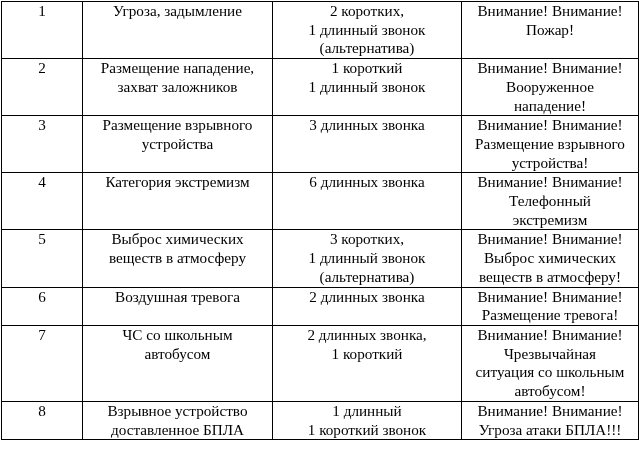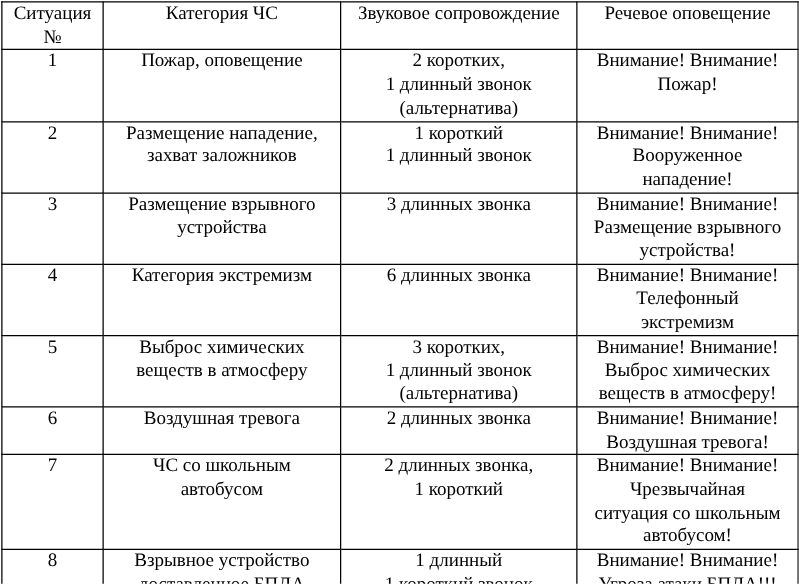--- a/index.html
+++ b/index.html
@@ -53,42 +53,27 @@
 <body>
 
 <table class="alerts">
   <colgroup>
     <col class="c1">
       <col class="c2">
       <col class="c3">
       <col class="c4">
   </colgroup>
   <tbody>
-      <tr class="h-hdr">
-    <th>
-      <span class="line">Ситуация</span>
-      <span class="line">№</span>
-    </th>
-    <th>
-      <span class="line">Категория ЧС</span>
-    </th>
-    <th>
-      <span class="line">Звуковое сопровождение</span>
-    </th>
-    <th>
-      <span class="line">Речевое оповещение</span>
-    </th>
-  </tr>
 
   <tr class="h1">
     <td>
           <span class="line">1</span>
         </td>
     <td>
-      <span class="line">Пожар, оповещение</span>
+      <span class="line">Угроза, задымление</span>
     </td>
     <td style="vertical-align:bottom">
       <span class="line">2 коротких,</span>
       <span class="line">1 длинный звонок</span>
       <span class="line">(альтернатива)</span>
     </td>
     <td>
       <span class="line">Внимание! Внимание!</span>
       <span class="line">Пожар!</span>
     </td>
@@ -173,21 +158,21 @@
           <span class="line">6</span>
         </td>
     <td>
       <span class="line">Воздушная тревога</span>
     </td>
     <td>
       <span class="line">2 длинных звонка</span>
     </td>
     <td>
       <span class="line">Внимание! Внимание!</span>
-      <span class="line">Воздушная тревога!</span>
+      <span class="line">Размещение тревога!</span>
     </td>
   </tr>
 
   <tr class="h7">
     <td>
           <span class="line">7</span>
         </td>
     <td>
       <span class="line">ЧС со школьным</span>
       <span class="line">автобусом</span>

